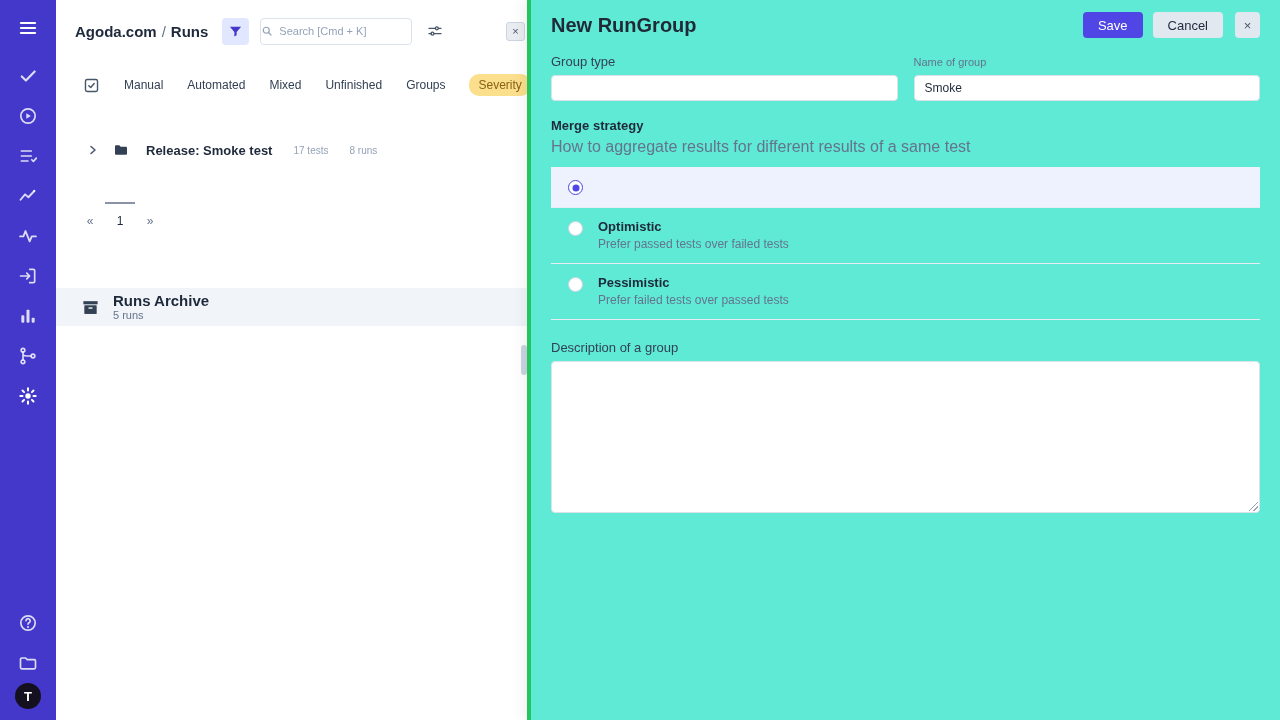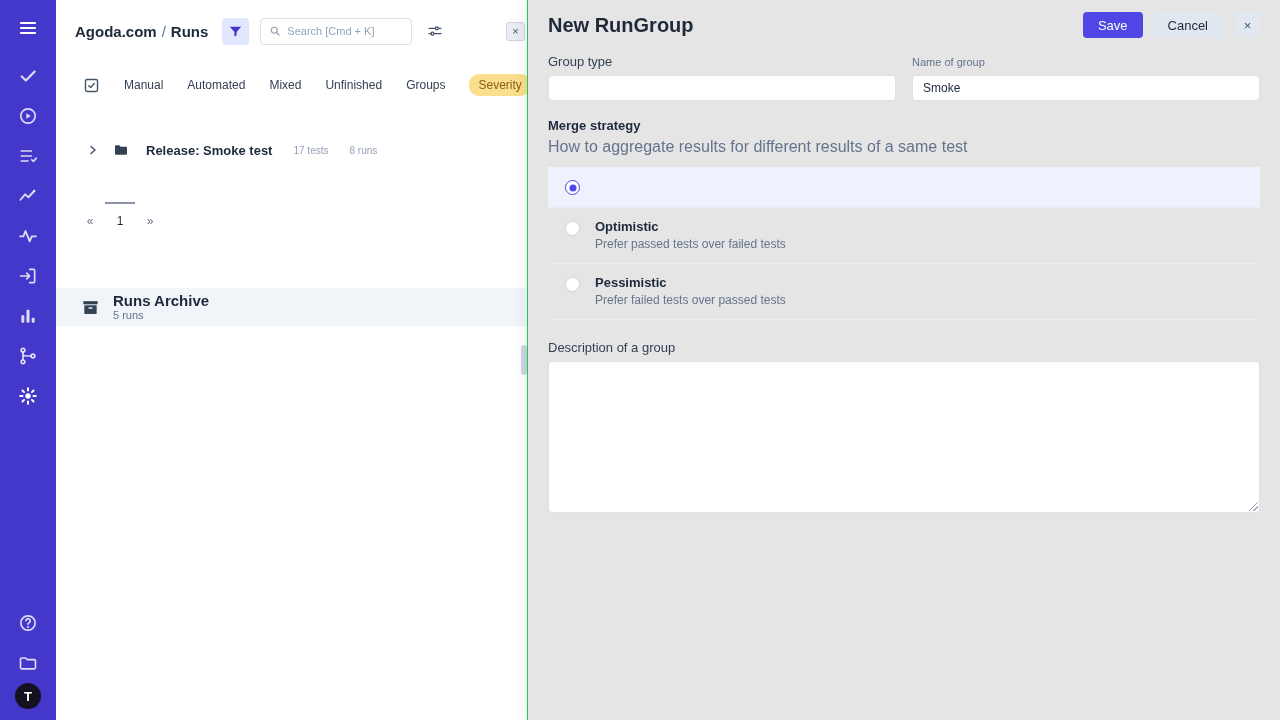--- a/index.html
+++ b/index.html
@@ -16,21 +16,21 @@
   .rail-bottom { margin-top:auto; padding-bottom:11px; display:flex; flex-direction:column; align-items:center; }
   .avatar { width:26px; height:26px; border-radius:50%; background:#14101f; color:#fff; font-size:13px; font-weight:bold; display:flex; align-items:center; justify-content:center; border:none; }
 
   
   .left-panel { width:471px; min-width:471px; height:720px; background:#fff; position:relative; }
   .lp-header { height:62px; display:flex; align-items:center; padding:0 10px 0 19px; }
   .breadcrumb { font-size:15px; font-weight:bold; color:#1e293b; white-space:nowrap; }
   .breadcrumb .sep { color:#64748b; font-weight:normal; padding:0 5px; }
   .filter-btn { margin-left:14px; width:27px; height:27px; border:none; border-radius:4px; background:#e0e7ff; color:#4338ca; display:flex; align-items:center; justify-content:center; }
   .filter-btn svg { width:15px; height:15px; }
-  .search-box { margin-left:11px; width:152px; height:27px; border:1px solid #dbe2ea; border-radius:4px; display:flex; align-items:center; padding:0 8px; gap:6px; background:#fff; }
+  .search-box { margin-left:11px; width:152px; height:27px; border:1px solid #dbe2ea; border-radius:4px; display:flex; align-items:center; padding:0 0; gap:6px; background:#fff; }
   .search-box svg { width:12px; height:12px; color:#94a3b8; flex:none; }
   .search-box input { border:none; outline:none; width:100%; font-size:11px; color:#334155; font-family:inherit; }
   .search-box input::placeholder { color:#94a3b8; }
   .sliders-btn { margin-left:10px; width:26px; height:26px; border:none; background:none; color:#475569; display:flex; align-items:center; justify-content:center; }
   .sliders-btn svg { width:16px; height:16px; }
 
   .lp-tabs { display:flex; align-items:center; gap:24px; padding:8px 0 0 27px; height:38px; }
   .tabs-select-icon { color:#475569; display:flex; }
   .tabs-select-icon svg { width:17px; height:17px; }
   .tab { border:none; background:none; font-size:12px; color:#334155; font-weight:500; white-space:nowrap; padding:0; }
@@ -48,21 +48,21 @@
 
   .archive-row { margin-top:50px; height:38px; background:#f1f5f9; display:flex; align-items:center; padding-left:25px; gap:13px; cursor:pointer; }
   .archive-row svg { width:19px; height:19px; color:#334155; flex:none; }
   .archive-title { font-size:15px; font-weight:bold; color:#1e293b; line-height:1.05; }
   .archive-sub { font-size:11px; color:#64748b; }
 
   .panel-close { position:absolute; top:22px; right:2px; width:19px; height:19px; background:#e9edf2; border:1px solid #cbd5e1; border-radius:3px; color:#475569; font-size:11px; display:flex; align-items:center; justify-content:center; line-height:1; }
   .panel-scrollthumb { position:absolute; right:0; top:345px; width:6px; height:30px; background:#cbd5e1; border-radius:3px; }
 
   
-  .drawer { flex:1; height:720px; background:#e5e5e5; border-left:1px solid #22c55e; box-shadow:-5px 0 12px rgba(15,23,42,.05); position:relative; }
+  .drawer { flex:1; height:720px; background:#5eead4; border-left:4px solid #22c55e; box-shadow:-5px 0 12px rgba(15,23,42,.05); position:relative; }
   .drawer-header { display:flex; align-items:center; justify-content:space-between; padding:12px 20px 8px 20px; }
   .drawer-title { font-size:20px; font-weight:bold; color:#1f2937; }
   .drawer-actions { display:flex; align-items:center; gap:10px; }
   .btn { border:none; border-radius:4px; font-size:13px; height:26px; padding:0 15px; display:flex; align-items:center; }
   .btn-save { background:#4f46e5; color:#fff; }
   .btn-cancel { background:#e2e8f0; color:#1e293b; }
   .btn-x { background:#e2e8f0; color:#475569; width:25px; padding:0; justify-content:center; margin-left:2px; font-size:13px; }
 
   .drawer-body { padding:8px 20px 0 20px; }
   .fields-row { display:grid; grid-template-columns:1fr 1fr; gap:16px; align-items:end; }

